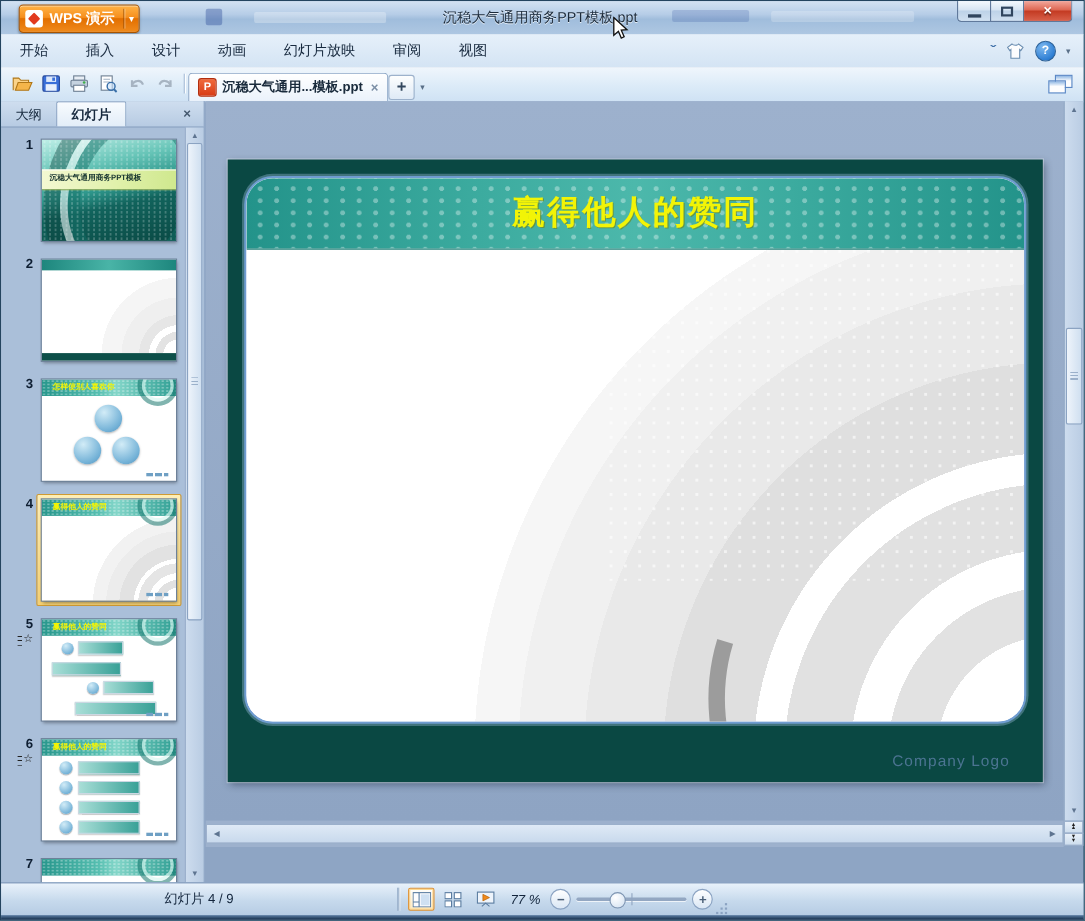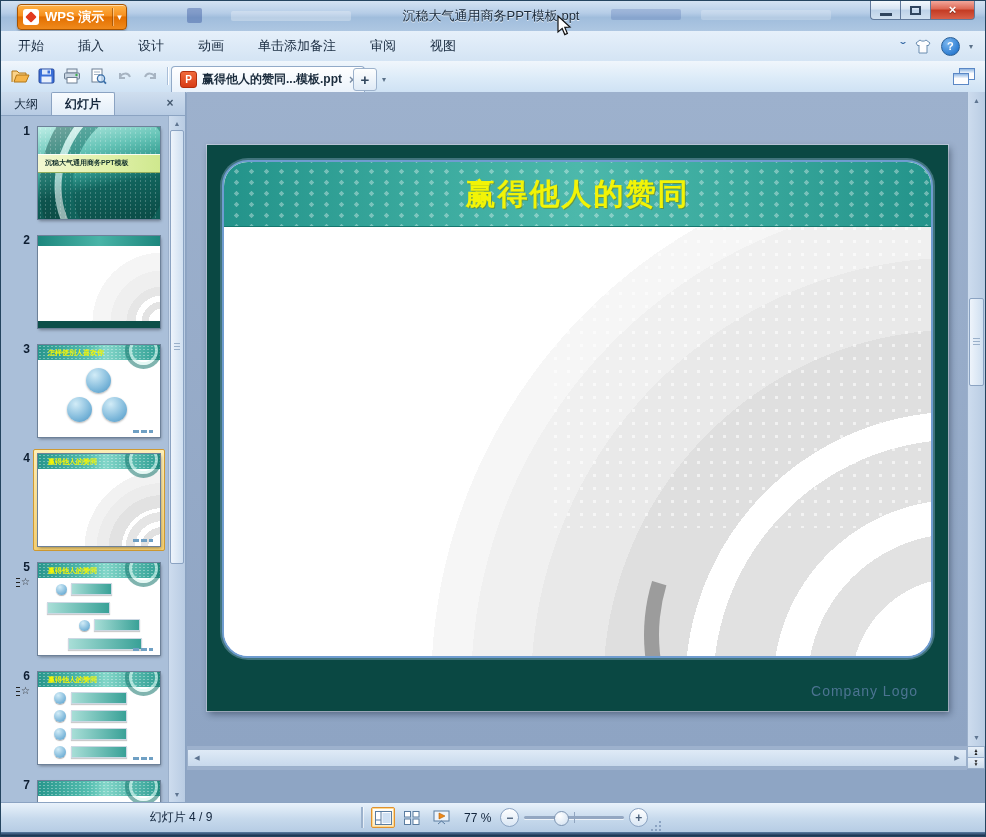--- a/index.html
+++ b/index.html
@@ -199,21 +199,21 @@
   .statusbar{position:absolute;left:0;right:0;bottom:4px;height:30px;display:flex;align-items:center;
     background:linear-gradient(180deg,#e9f2fb 0%,#c6d9ec 55%,#b6cce4 100%);
     border-top:1px solid #8ba3c2;font-size:12px;color:#13253c;box-sizing:border-box;}
   .sb-left{width:360px;text-align:center;}
   .sb-sep{width:1px;align-self:stretch;margin:4px 0;background:#9cb2cd;box-shadow:1px 0 0 rgba(255,255,255,.6);}
   .sb-mid{flex:1;text-align:center;}
   .sb-right{display:flex;align-items:center;gap:5px;padding:0 10px 0 8px;}
   .view-btn{width:22px;height:19px;display:flex;align-items:center;justify-content:center;border-radius:2px;border:1px solid transparent;}
   .view-btn.active{border:1px solid #e0912f;background:linear-gradient(180deg,#fff,#fce8c0);
     box-shadow:inset 0 0 0 1px #ffd98f;}
-  .zoom-label{margin:0 4px 0 6px;white-space:nowrap;}
+  .zoom-label{margin:0 4px 0 6px;white-space:nowrap;font-style:italic;}
   .zbtn{width:17px;height:17px;border-radius:50%;border:1px solid #8ba3c2;flex:none;
     background:linear-gradient(180deg,#ffffff,#d9e6f4);color:#4a5f78;font-size:12px;font-weight:bold;
     display:flex;align-items:center;justify-content:center;line-height:1;}
   .ztrack{position:relative;width:100px;height:3px;background:#93a7c2;border-radius:2px;flex:none;
     box-shadow:0 1px 0 rgba(255,255,255,.7);}
   .ztick{position:absolute;left:50%;top:-4px;width:1px;height:11px;background:#90a5c0;}
   .zhandle{position:absolute;left:30%;top:-5px;width:13px;height:13px;border-radius:50%;border:1px solid #7e95b2;
     background:radial-gradient(circle at 35% 30%,#ffffff,#cfdff0);}
   .resize-grip{width:8px;height:12px;position:relative;}
   .resize-grip::before{content:'';position:absolute;right:0;bottom:1px;width:2px;height:2px;background:#8ba3c2;
@@ -253,21 +253,21 @@
           <span class="wc-glyph">×</span>
         </div>
     </div>
   </div>
 
   <div class="menubar">
     <span class="menu-item">开始</span>
     <span class="menu-item">插入</span>
     <span class="menu-item">设计</span>
     <span class="menu-item">动画</span>
-    <span class="menu-item">单击添加备注</span>
+    <span class="menu-item">幻灯片放映</span>
     <span class="menu-item">审阅</span>
     <span class="menu-item">视图</span>
     <div class="menu-right">
       <span class="chev">ˇ</span>
       <span class="shirt-icon">
         <svg width="18" height="15" viewBox="0 0 18 15">
             <path d="M6 1 L2 4 L4 7 L5 6 L5 14 L13 14 L13 6 L14 7 L16 4 L12 1 C11 2.5 7 2.5 6 1 Z" fill="#fdfdfe" stroke="#6a8db0" stroke-width="1"></path>
           </svg>
       </span>
       <span class="help-icon">
@@ -320,21 +320,21 @@
         <svg width="17" height="15" viewBox="0 0 17 15">
             <path d="M13 4 L13 9 L8 9" fill="none" stroke="#a7b4c2" stroke-width="2"></path>
             <path d="M13 8 C11 4 5 3 3 8" fill="none" stroke="#a7b4c2" stroke-width="2"></path>
           </svg>
       </span>
       <span class="qat-sep"></span>
       <span class="overflow-caret">▾</span>
     </div>
     <div class="doc-tab">
       <span class="ppt-icon">P</span>
-      <span>赢得他人的赞同...模板.ppt</span>
+      <span>沉稳大气通用...模板.ppt</span>
       <span class="tab-close">×</span>
     </div>
     <div class="newtab">
         <span>+</span>
       </div>
     <div class="newtab-caret">▾</div>
     <div class="cascade">
         <i class="c1"></i>
         <i class="c2"></i>
       </div>

